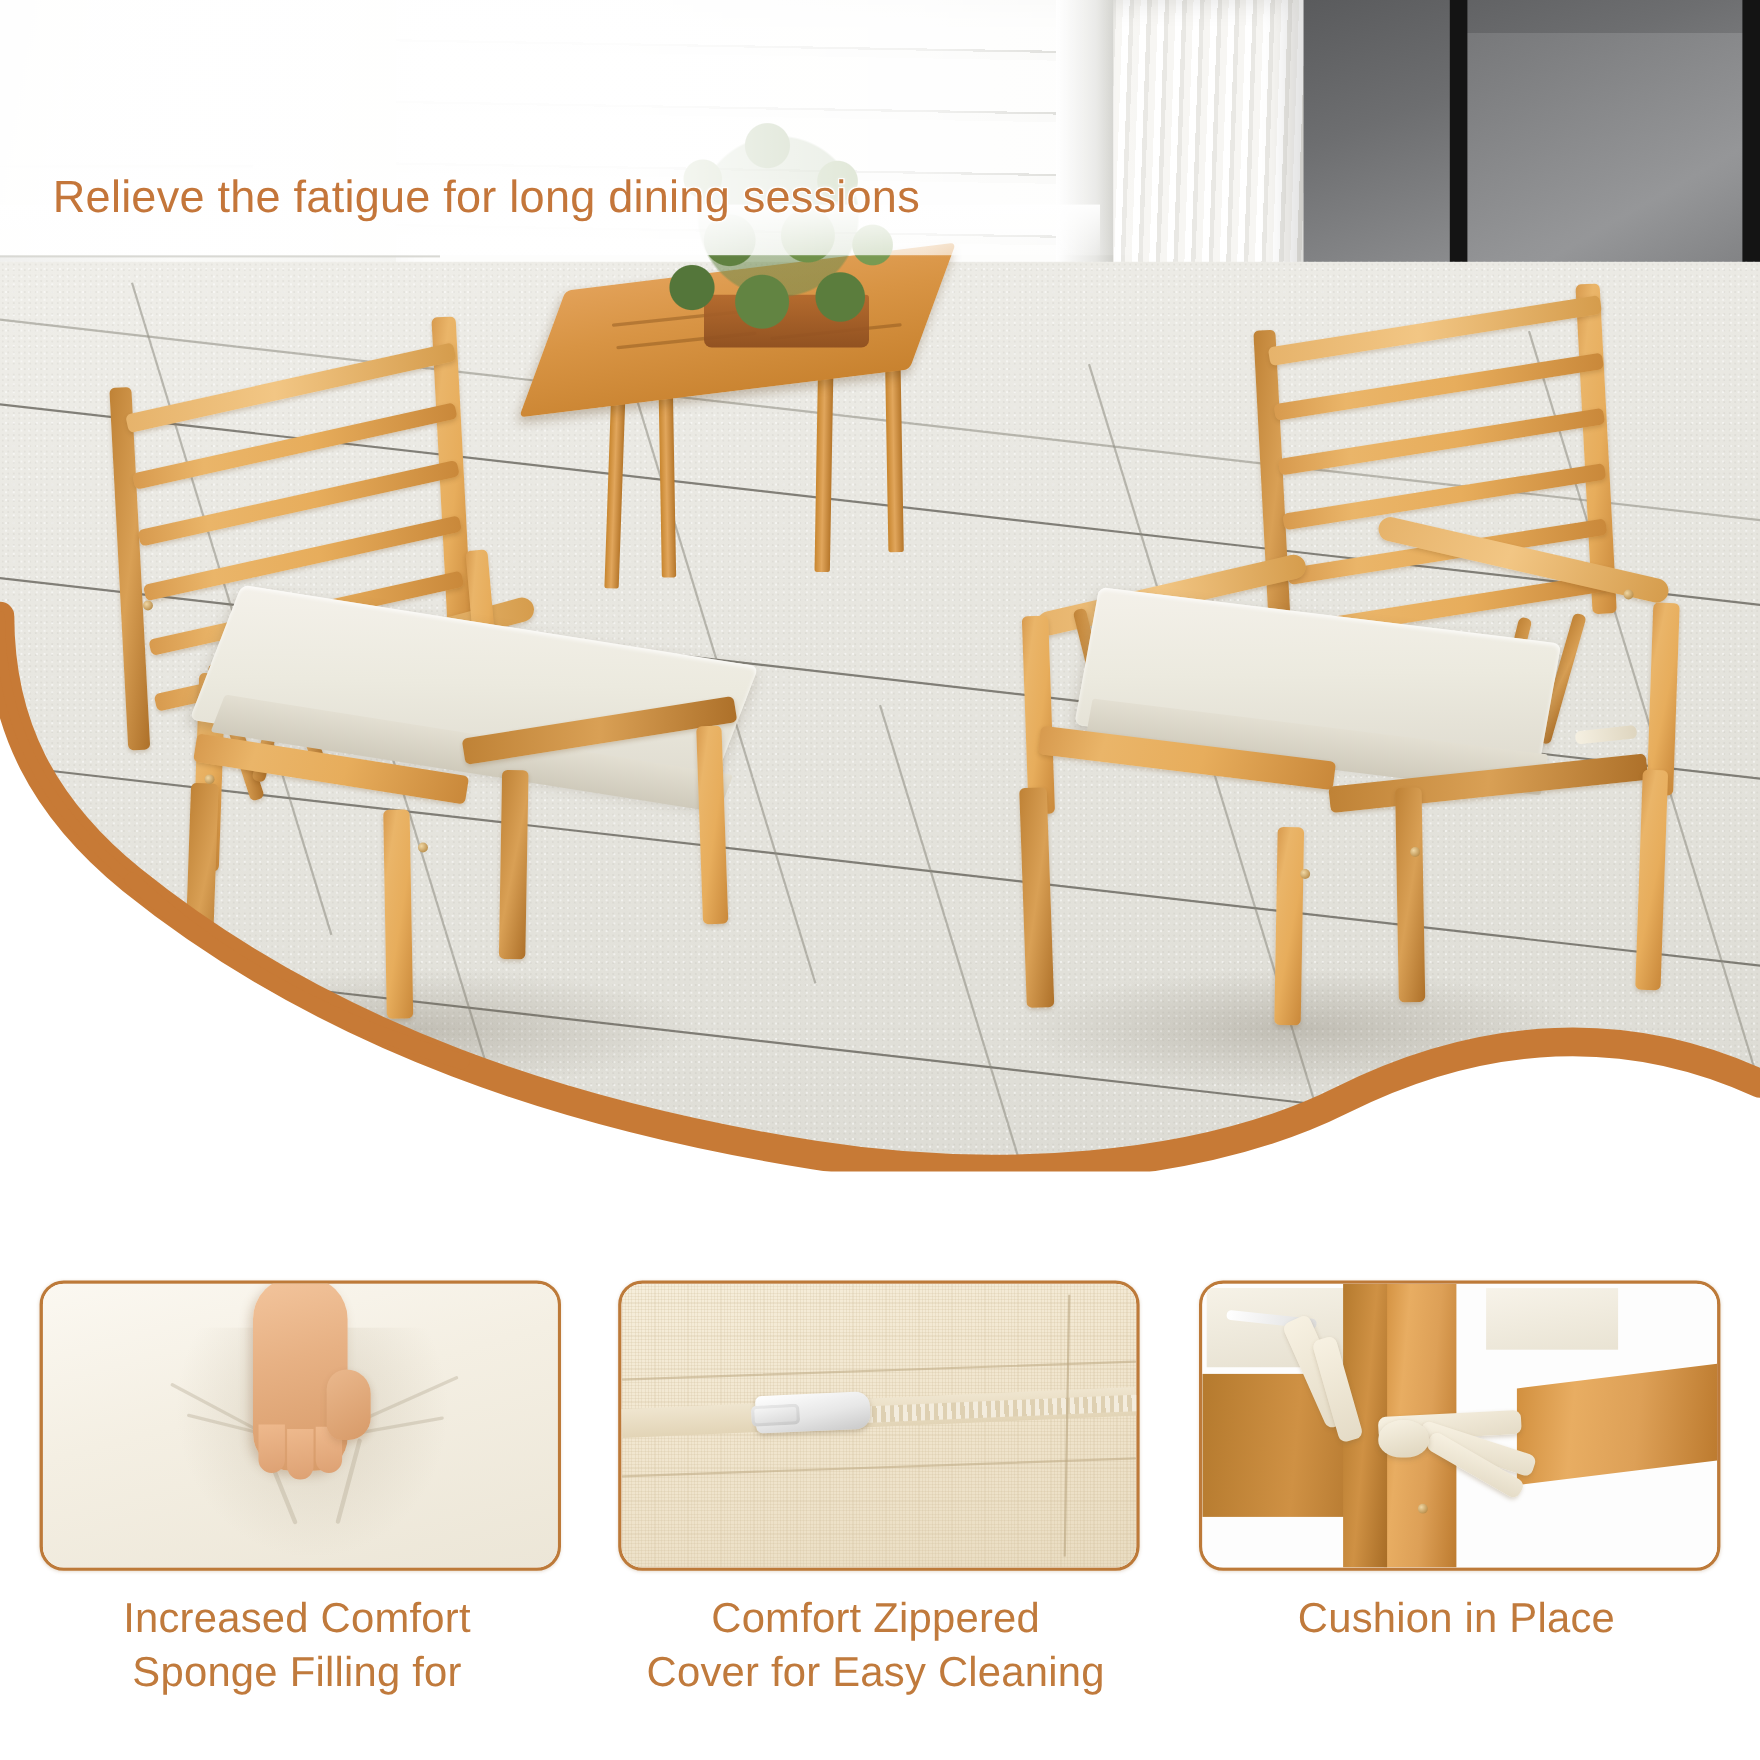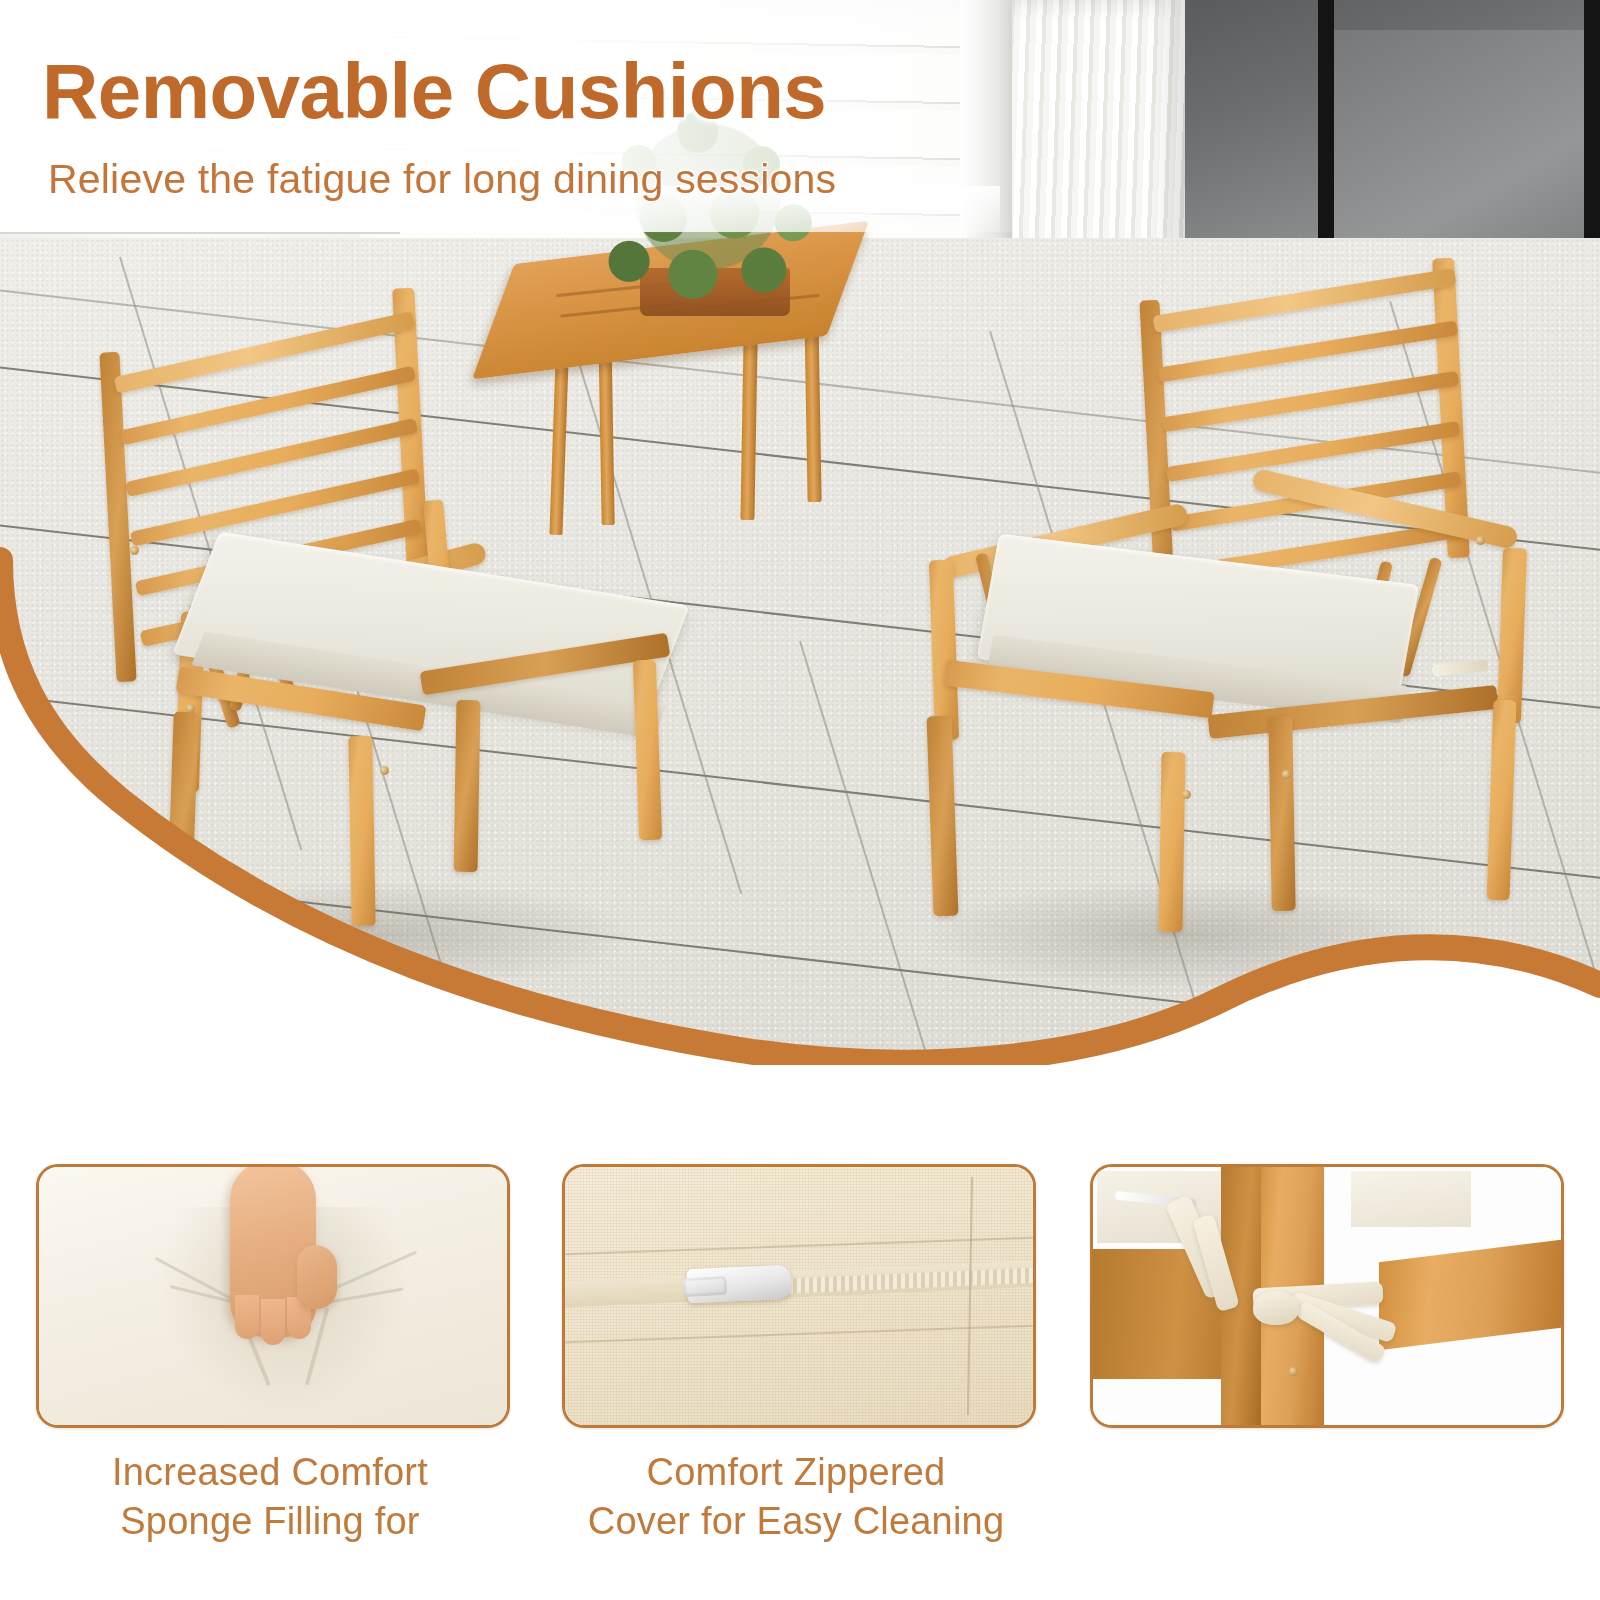--- a/index.html
+++ b/index.html
@@ -459,21 +459,20 @@
   </div>
 
   <svg id="wave-stroke" viewBox="0 0 1600 1120" preserveAspectRatio="none">
     <path d="M 1600,985 C 1480,930 1350,935 1220,1000 C 1090,1065 900,1075 740,1050 C 520,1015 300,945 120,800 C 40,735 0,660 0,560" fill="none" stroke="#C77A36" stroke-width="26" stroke-linecap="round" pathLength="100" stroke-dasharray="100"></path>
     <path d="M 120,800 C 40,735 0,660 0,560" fill="none" stroke="#C77A36" stroke-width="9" stroke-linecap="round"></path>
     <path d="M 420,965 C 300,930 200,875 120,800" fill="none" stroke="#C77A36" stroke-width="14" stroke-linecap="round"></path>
   </svg>
 
   <div id="banner"></div>
   <div id="banner-fade"></div>
-  <div id="headline">Removable Cushions</div>
   <div id="subhead">Relieve the fatigue for long dining sessions</div>
 </div>
 
 <div class="panel" id="p1">
   <div class="p1-bg"></div>
   <div class="p1-dimple"></div>
   <div class="p1-crease" style="left:110px;top:118px;width:120px;height:3px;transform:rotate(28deg);"></div>
   <div class="p1-crease" style="left:130px;top:130px;width:100px;height:3px;transform:rotate(14deg);"></div>
   <div class="p1-crease" style="left:262px;top:108px;width:120px;height:3px;transform:rotate(-24deg);"></div>
   <div class="p1-crease" style="left:255px;top:130px;width:110px;height:3px;transform:rotate(-10deg);"></div>
@@ -520,13 +519,14 @@
 
 <div class="caption" id="c1">
   <span>Increased Comfort</span>
   <span>Sponge Filling for</span>
 </div>
 <div class="caption" id="c2">
   <span>Comfort Zippered</span>
   <span>Cover for Easy Cleaning</span>
 </div>
 <div class="caption" id="c3">
+  <span>Cushion in Place</span>
 </div>
 
 </body></html>

